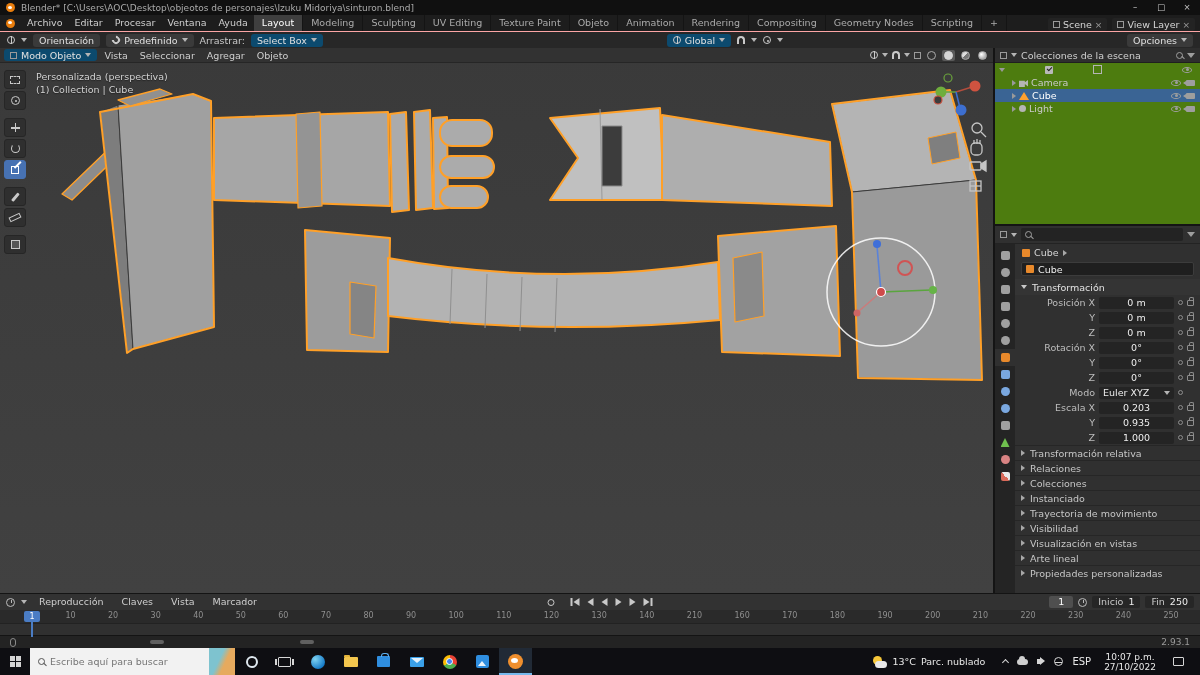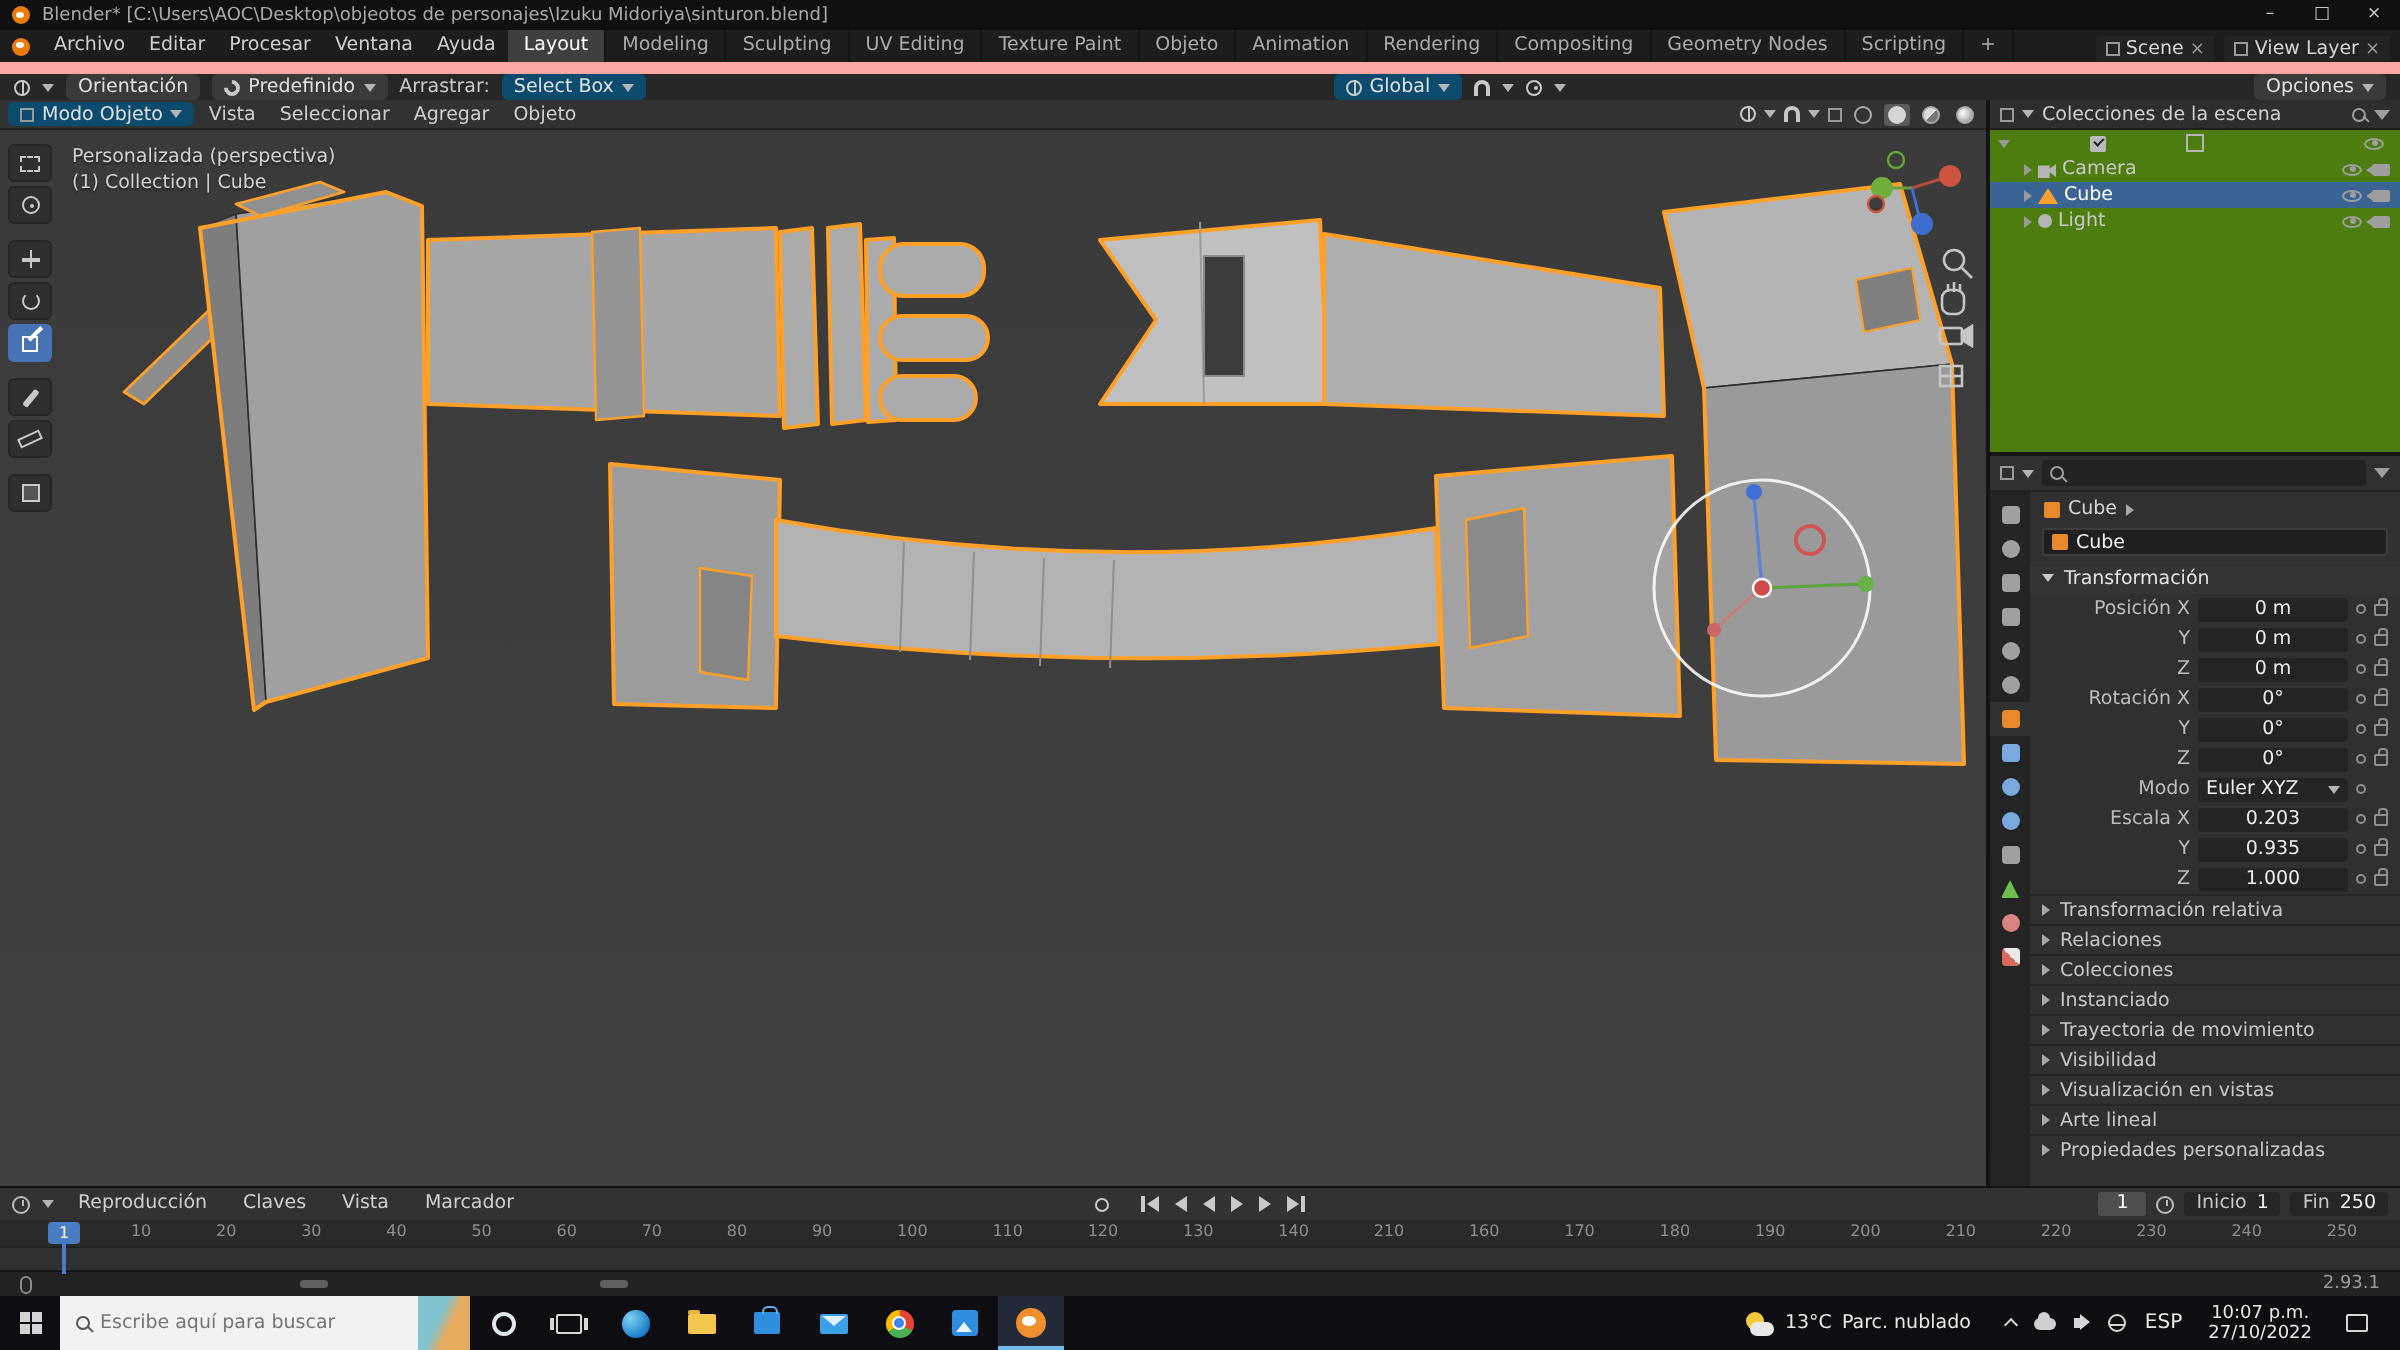--- a/index.html
+++ b/index.html
@@ -18,21 +18,21 @@
 .menubar{flex:0 0 16px;background:#1d1d1d;display:flex;align-items:stretch}
 .menu-item{padding:0 6px;line-height:16px;color:#cfcfcf;white-space:nowrap}
 .ws-tab{padding:0 8px;line-height:16px;color:#ababab;border-right:1px solid #141414;white-space:nowrap}
 .ws-tab.active{background:#3f3f3f;color:#fff}
 .mb-right{margin-left:auto;display:flex;align-items:flex-end;gap:5px;padding-right:5px}
 .sel-box{display:flex;align-items:center;gap:3px;background:#232323;border-radius:2px;padding:0 5px;height:13px;color:#d5d5d5}
 .mini-sq{width:7px;height:7px;border:1px solid #9a9a9a;display:inline-block;flex:0 0 auto}
 .unlink{color:#9a9a9a;font-size:9px}
 
 
-.toolbar2{flex:0 0 17px;background:#272727;display:flex;align-items:center;gap:6px;padding:0 7px;border-top:6px solid #fca5a5}
+.toolbar2{flex:0 0 17px;background:#272727;display:flex;align-items:center;gap:6px;padding:0 7px;border-top:1px solid #fca5a5}
 .field{background:#3a3a3a;border-radius:3px;height:13px;display:flex;align-items:center;gap:4px;padding:0 6px;color:#e0e0e0;white-space:nowrap}
 .field.dark{background:#0c4a6e}
 .caret{width:0;height:0;border-left:3px solid transparent;border-right:3px solid transparent;border-top:4px solid #b5b5b5;display:inline-block}
 .tb2-center{margin:0 auto;display:flex;align-items:center;gap:6px}
 .tb2-right{display:flex;align-items:center}
 .wrench{width:8px;height:8px;border:2px solid #c9c9c9;border-radius:50%;border-left-color:transparent;transform:rotate(45deg);display:inline-block}
 .magnet{width:8px;height:8px;border:2px solid #c9c9c9;border-bottom:none;border-radius:5px 5px 0 0;display:inline-block}
 .orient{width:8px;height:8px;border:1px solid #c9c9c9;border-radius:50%;display:inline-block;position:relative}
 .orient::after{content:"";position:absolute;left:3px;top:-1px;width:1px;height:8px;background:#c9c9c9}
 .propcirc{width:8px;height:8px;border:1px solid #c9c9c9;border-radius:50%;display:inline-block;position:relative}

